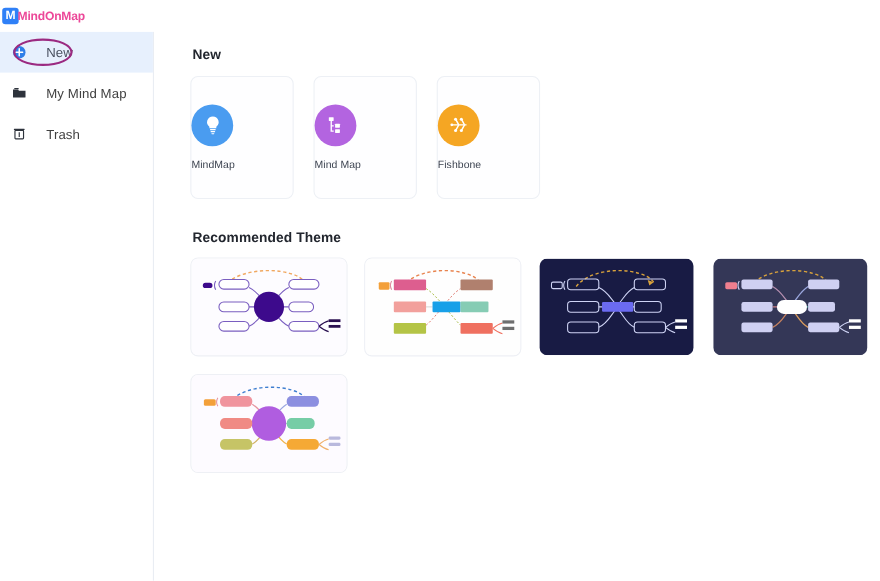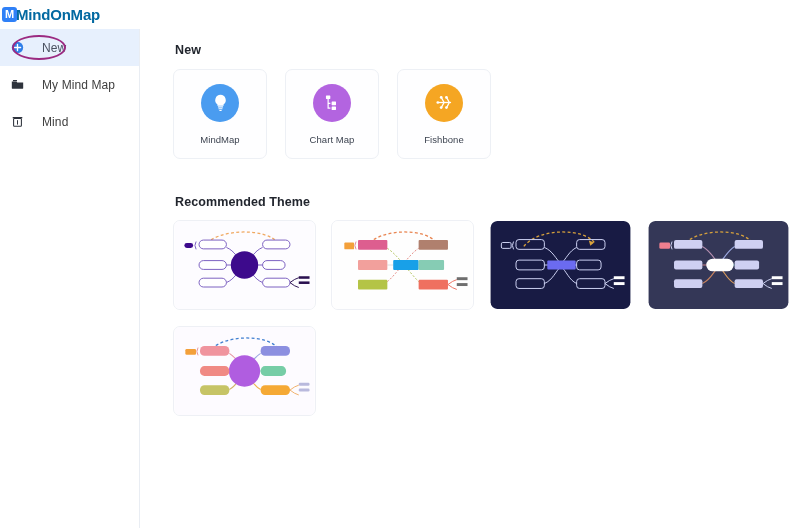--- a/index.html
+++ b/index.html
@@ -21,21 +21,21 @@
   }
   .logo { display: flex; align-items: center; padding-left: 2px; }
   .logo-badge {
     width: 15px; height: 15px; border-radius: 3px;
     background: #2f80f7; color: #fff;
     font-size: 11px; font-weight: bold; line-height: 15px;
     text-align: center; letter-spacing: 0;
     font-family: "Liberation Sans", sans-serif;
   }
   .logo-text {
-    font-size: 15px; font-weight: bold; color: #0369a1;
+    font-size: 11px; font-weight: bold; color: #ec4899;
     letter-spacing: -0.2px; margin-left: -1px;
   }
 
   
   .sidebar {
     position: absolute; left: 0; top: 29px;
     width: 140px; height: 499px;
     background: #ffffff;
     border-right: 1px solid #e9edf3;
   }
@@ -76,40 +76,40 @@
     margin-left: 35px; letter-spacing: 0.1px;
   }
 
   
   .card-grid {
     display: flex; flex-wrap: wrap;
     margin-left: 33px; margin-top: 12px;
     gap: 18px 18px; width: 612px;
   }
   .type-card {
-    width: 94px; height: 90px;
+    width: 94px; height: 112px;
     background: #fefeff;
     border: 1px solid #edf0f5;
     border-radius: 7px;
     display: flex; flex-direction: column;
-    align-items: center; justify-content: center;
+    align-items: flex-start; justify-content: center;
     cursor: pointer;
   }
   .type-ico {
     width: 38px; height: 38px; border-radius: 50%;
     display: flex; align-items: center; justify-content: center;
     margin-bottom: 13px;
   }
   .type-label {
     font-size: 9.5px; color: #3c4350; text-align: center;
     letter-spacing: 0.05px; line-height: 1;
   }
 
   
-  .theme-head { margin-top: 36px; }
+  .theme-head { margin-top: 28px; }
   .theme-grid {
     display: flex; flex-wrap: wrap;
     margin-left: 33px; margin-top: 11px;
     gap: 16px 15px; width: 625px;
   }
   .theme-card {
     width: 143px; height: 90px;
     border-radius: 7px;
     border: 1px solid #eef0f5;
     overflow: hidden;
@@ -155,21 +155,21 @@
 
 
     <div class="side-item">
       <span class="side-ico">
         <svg viewBox="0 0 16 16" width="13" height="13">
           <rect x="3.2" y="4.4" width="9.6" height="9.4" rx="0.8" fill="none" stroke="#2e333c" stroke-width="1.3"></rect>
           <rect x="2" y="2.6" width="12" height="1.4" rx="0.4" fill="#2e333c"></rect>
           <path d="M8 6.4v5.4" stroke="#2e333c" stroke-width="1.3"></path>
         </svg>
       </span>
-      <span class="side-label">Mind</span>
+      <span class="side-label">Trash</span>
     </div>
 
   </div>
 
   <div class="main">
 
     <div style="margin-top:14px;">
       <div class="section-title">New</div>
     </div>
 
@@ -193,21 +193,21 @@
 
       <div class="type-card">
         <span class="type-ico" style="background:#b364e0">
           <svg viewBox="0 0 24 24" width="21" height="21">
             <rect x="4.5" y="4" width="5" height="4" rx="0.5" fill="#fff"></rect>
             <path d="M7 8v10.5h2.6M7 13h2.6" stroke="#fff" stroke-width="1.4" fill="none"></path>
             <rect x="11" y="10.8" width="5" height="4.2" rx="0.5" fill="#fff"></rect>
             <rect x="11" y="16.5" width="5" height="4" rx="0.5" fill="#fff"></rect>
           </svg>
         </span>
-        <span class="type-label">Chart Map</span>
+        <span class="type-label">Mind Map</span>
       </div>
 
       <div class="type-card">
         <span class="type-ico" style="background:#f5a623">
           <svg viewBox="0 0 24 24" width="21" height="21">
             <path d="M4 12h15.5" stroke="#fff" stroke-width="1.5"></path>
             <path d="M8.5 6.5L11.5 12M8.5 17.5L11.5 12M14.5 6.5L17.5 12M14.5 17.5L17.5 12" stroke="#fff" stroke-width="1.5" fill="none"></path>
             <circle cx="8.2" cy="6.2" r="1.6" fill="#fff"></circle>
             <circle cx="8.2" cy="17.8" r="1.6" fill="#fff"></circle>
             <circle cx="14.2" cy="6.2" r="1.6" fill="#fff"></circle>

